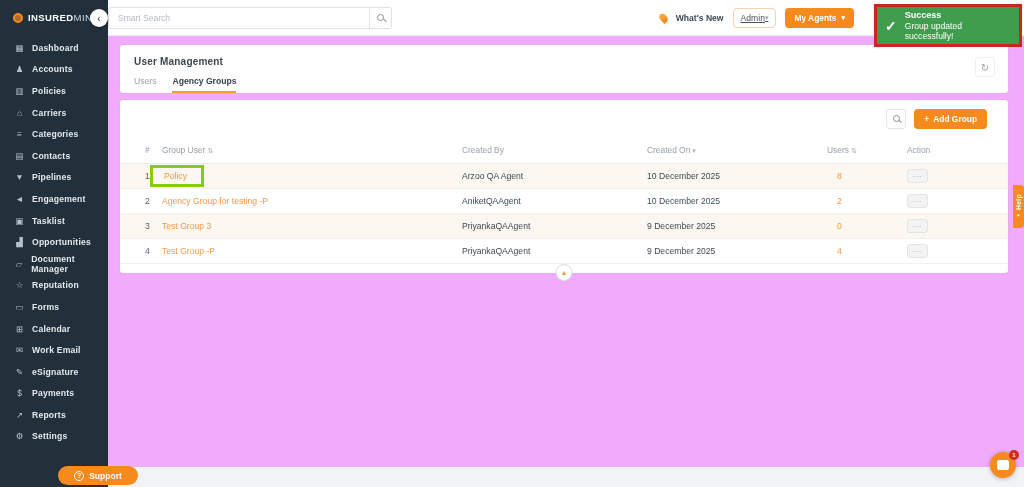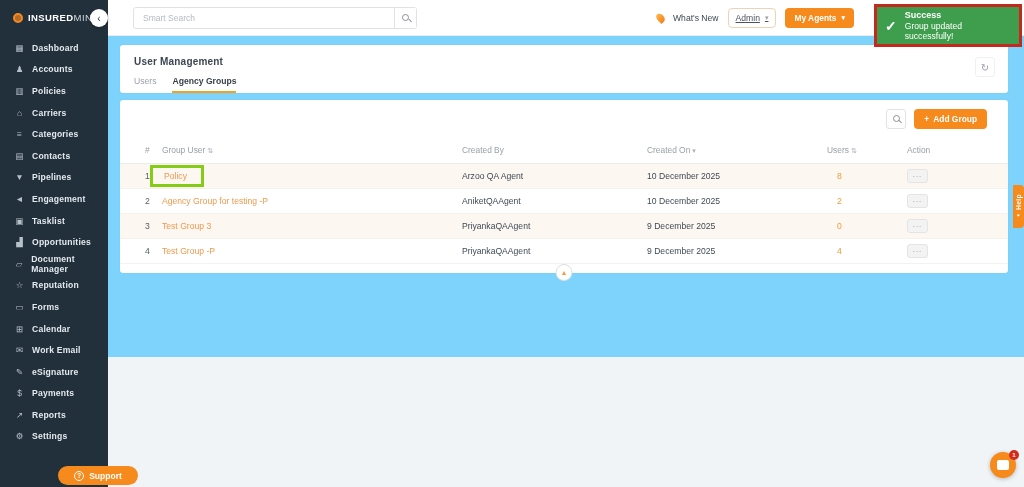--- a/index.html
+++ b/index.html
@@ -28,56 +28,56 @@
     justify-content:center; gap:5px; cursor:pointer;margin-left:44px; }
   .support-icon { width:10px; height:10px; border-radius:50%; border:1px solid #fff;
     color:#fff; font-size:7px; display:flex; align-items:center; justify-content:center;
     font-weight:700; }
   .support-label { color:#fff; font-size:8.5px; font-weight:700; }
 
   
   .topbar { position:absolute; left:108px; top:0; width:916px; height:36px;
     background:#fff; border-bottom:1px solid #ececec; display:flex;
     align-items:center; z-index:2; }
-  .search-wrap { display:flex; margin-left:25px; height:22px; width:284px;
+  .search-wrap { display:flex; margin-left:0; height:22px; width:284px;
     border:1px solid #e2e2e2; border-radius:3px; background:#fff; }
   .search-input { flex:1; border:none; outline:none; padding:0 9px; font-size:8.5px;
     color:#444; background:transparent; font-family:"Liberation Sans",sans-serif; }
   .search-input::placeholder { color:#b4bac1; }
   .search-btn { width:22px; border-left:1px solid #e2e2e2; display:flex;
     align-items:center; justify-content:center; cursor:pointer; background:#fff; }
   .mag { width:7px; height:7px; border:1.4px solid #8b9198; border-radius:50%;
     position:relative; }
   .mag::after { content:''; position:absolute; width:4px; height:1.4px;
     background:#8b9198; transform:rotate(45deg); right:-3.5px; bottom:-1px; }
   .topbar-right { margin-left:auto; display:flex; align-items:center; gap:9px;
     padding-right:170px; }
   .flame { width:7px; height:10px; background:linear-gradient(#ffb347,#f6821d);
     border-radius:50% 50% 50% 0; transform:rotate(-45deg); }
-  .whats-new { font-size:8.6px; color:#3d4852; font-weight:400; cursor:pointer; }
+  .whats-new { font-size:8.6px; color:#3d4852; font-weight:700; cursor:pointer; }
   .admin-select { height:20px; padding:0 7px; border:1px solid #efd3b5; border-radius:4px;
     background:#fff; font-size:8.6px; color:#4a545e; display:flex; align-items:center;
-    gap:5px; cursor:pointer;text-decoration:underline; }
+    cursor:pointer;text-decoration:underline; }
   .admin-select .caret { color:#9aa1a8; font-size:7px; }
   .my-agents-btn { height:20px; padding:0 9px; background:#f68a1d; border-radius:4px;
     color:#fff; font-size:8.4px; font-weight:700; display:flex; align-items:center;
     gap:5px; cursor:pointer; }
   .my-agents-btn .caret { font-size:7px; }
 
   
   .toast { position:absolute; top:4px; right:2px; width:148px; height:43px;
     background:#3f9e4d; border:3px solid #c5281c; display:flex; align-items:center;
     gap:8px; padding:0 8px; z-index:20; }
   .toast-check { color:#fff; font-size:14px; font-weight:700; }
   .toast-title { color:#fff; font-size:9px; font-weight:700; }
   .toast-msg { color:#fff; font-size:8.6px; margin-top:1px; }
 
   
-  .main { position:absolute; left:108px; top:36px; width:916px; height:321px;
-    background:#7dd3fc; }
+  .main { position:absolute; left:108px; top:36px; width:916px; height:431px;
+    background:#f0abfc; }
   .card { position:absolute; background:#fff; border-radius:3px;
     box-shadow:0 0 2px rgba(0,0,0,.06); }
   .card-head { left:12px; width:888px; top:9px; height:48px; }
   .page-title { font-size:10px; font-weight:700; color:#3b4650;
     padding:11px 0 0 14px; letter-spacing:.2px; }
   .tabs { display:flex; gap:16px; padding:9px 0 0 14px; }
   .tab { font-size:8.6px; color:#9aa1aa; padding-bottom:5px; cursor:pointer; }
   .tab.active { color:#39424c; font-weight:700; border-bottom:2px solid #f6a11d; }
   .refresh-btn { position:absolute; right:13px; top:12px; width:20px; height:20px;
     border:1px solid #f0f0f0; border-radius:3px; color:#9aa1a8; font-size:10px;

